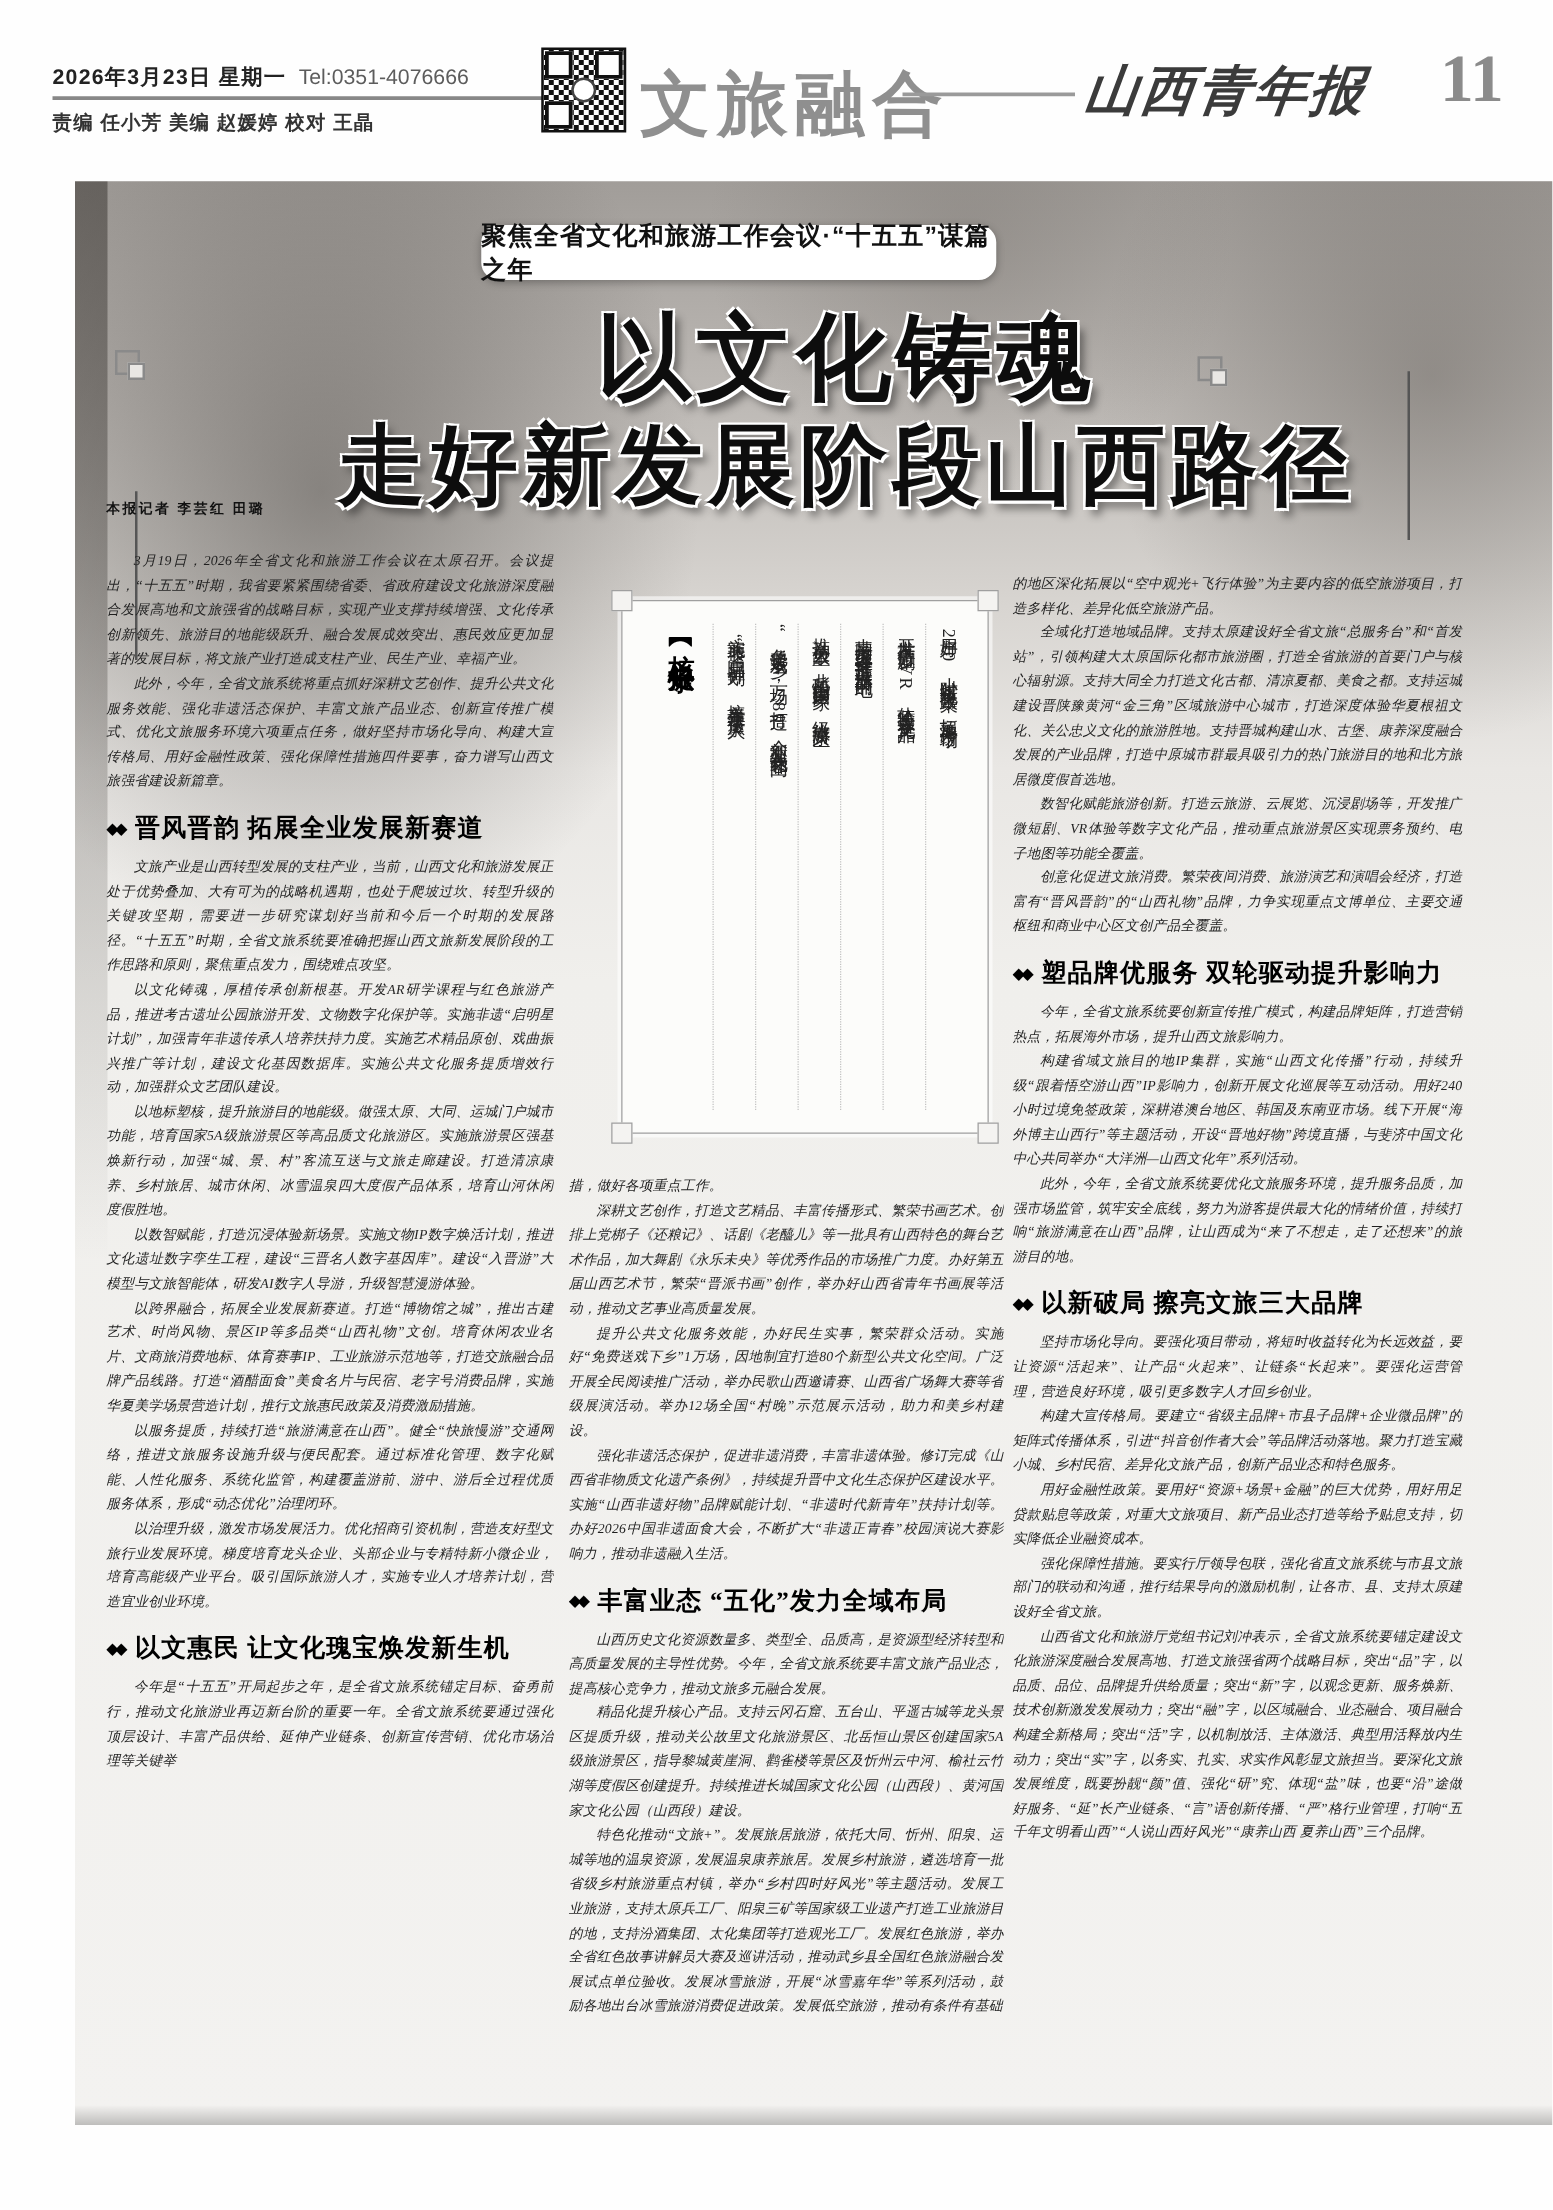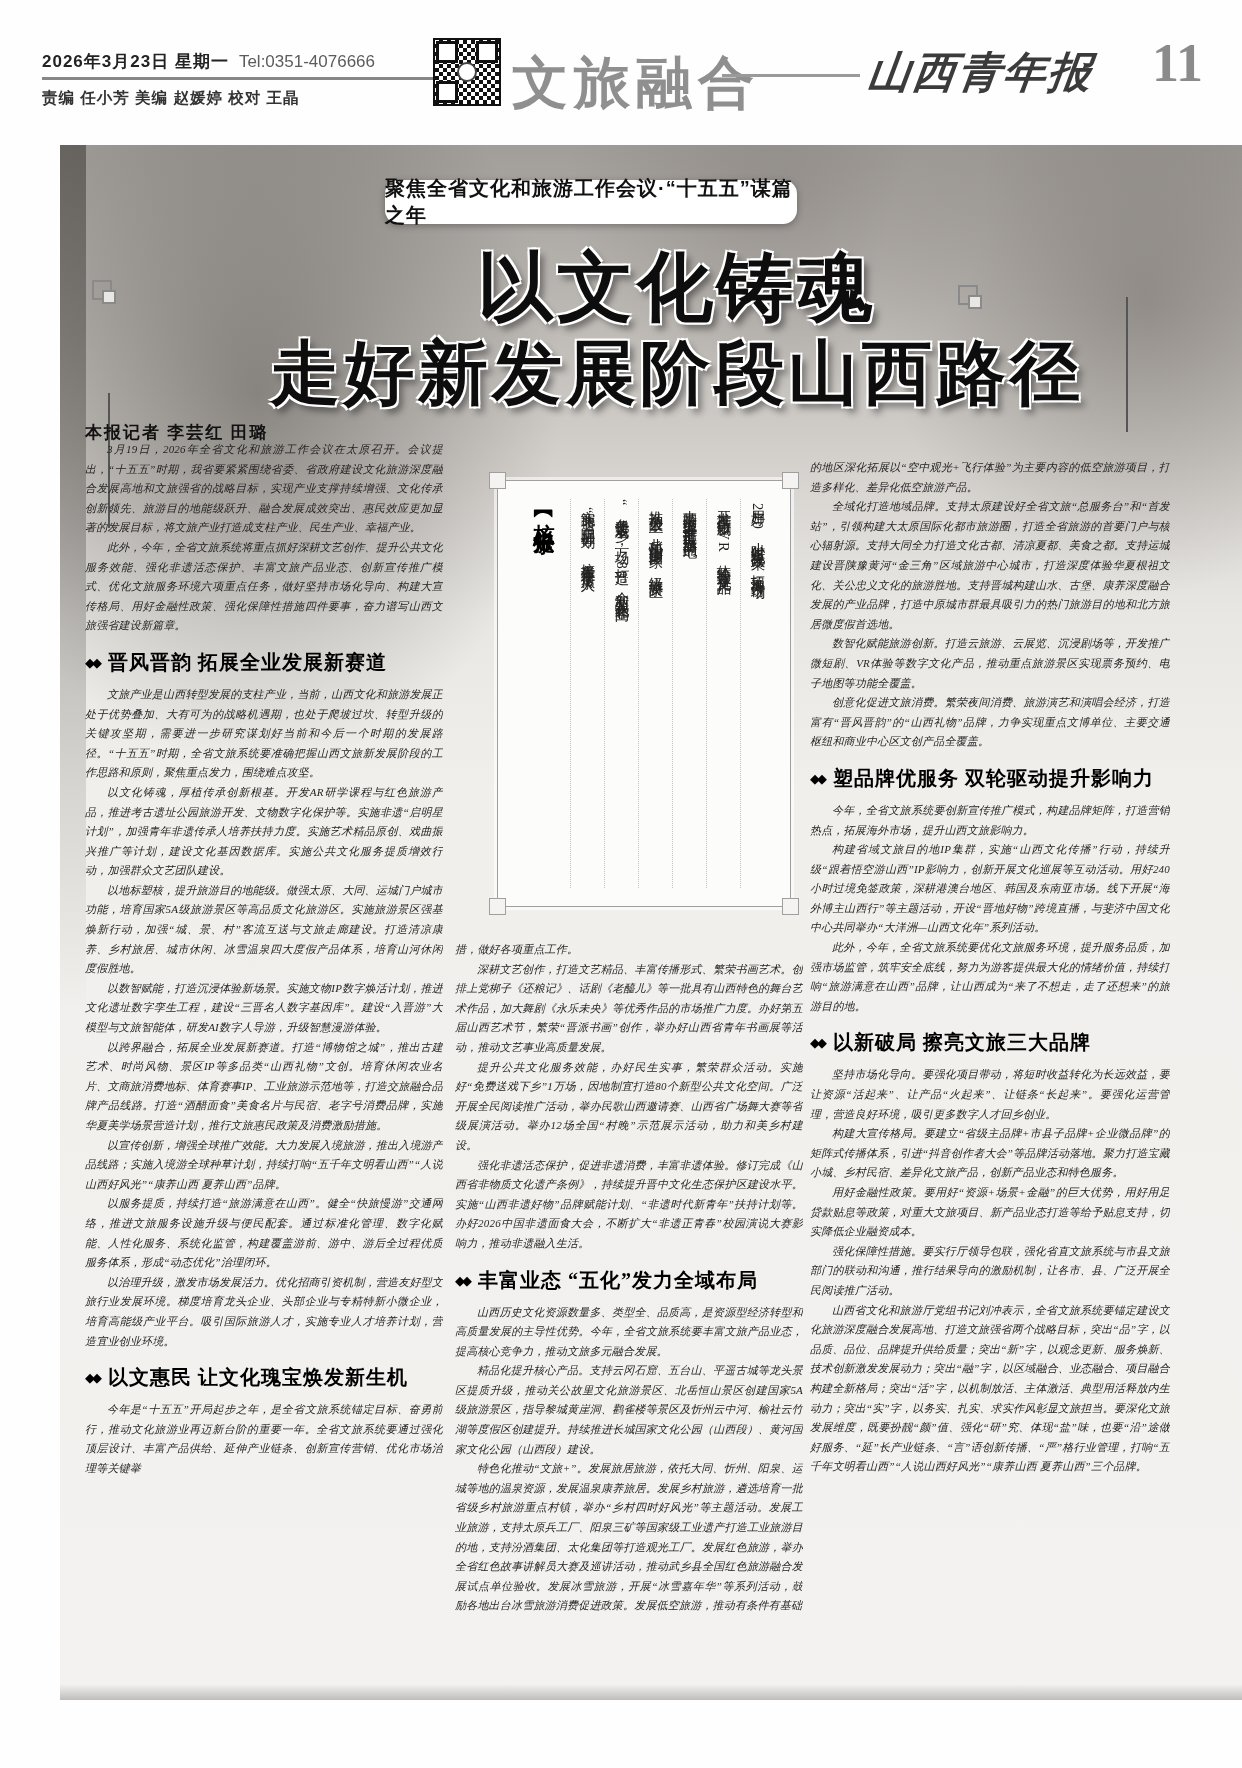--- a/index.html
+++ b/index.html
@@ -40,22 +40,22 @@
   
   .kicker{position:absolute;left:325px;top:35px;width:412px;height:44px;background:#fff;
           border-radius:14px;display:flex;align-items:center;justify-content:center;
           font-family:"Liberation Sans","DejaVu Sans",sans-serif;font-size:20px;font-weight:bold;
           color:#111;box-shadow:0 2px 7px rgba(0,0,0,.3);letter-spacing:1px;}
   .main-title{position:absolute;left:0;right:0;top:98px;text-align:center;font-weight:900;color:#0d0d0d;
           line-height:1.18;letter-spacing:4px;
           text-shadow:-2px -2px 0 #fff,2px -2px 0 #fff,-2px 2px 0 #fff,2px 2px 0 #fff,5px 6px 7px rgba(0,0,0,.45);}
   .main-title .t1{font-size:76px;}
   .main-title .t2{font-size:70px;}
-  .byline{position:absolute;left:25px;top:276px;font-family:Liberation Serif, serif;
-          font-size:17px;font-weight:bold;color:#111;letter-spacing:2px;}
+  .byline{position:absolute;left:25px;top:254px;font-family:Liberation Sans, sans-serif;
+          font-size:11px;font-weight:bold;color:#111;letter-spacing:2px;}
   
   .orn-sq{position:absolute;width:16px;height:16px;border:2px solid #8a8a8a;background:transparent;}
   .orn-sq i{position:absolute;left:8px;top:8px;width:10px;height:10px;border:2px solid #8a8a8a;display:block;background:#e9e7e4;}
   .orn-line{position:absolute;width:2px;height:135px;background:#555;}
   
   .core-box{position:absolute;left:437px;top:335px;width:292px;height:425px;background:#fcfcfa;
             border:1px solid #9f9f9f;box-shadow:0 0 0 3px rgba(255,255,255,.6);}
   .core-corner{position:absolute;width:15px;height:15px;background:#f4f3f1;border:1px solid #9f9f9f;}
   .cc1{left:-9px;top:-9px}.cc2{right:-9px;top:-9px}.cc3{left:-9px;bottom:-9px}.cc4{right:-9px;bottom:-9px}
   .core-inner{position:absolute;left:16px;right:16px;top:18px;bottom:18px;writing-mode:vertical-rl;}
@@ -139,21 +139,20 @@
 
     <div class="col col1">
         <p class="body-p">3月19日，2026年全省文化和旅游工作会议在太原召开。会议提出，“十五五”时期，我省要紧紧围绕省委、省政府建设文化旅游深度融合发展高地和文旅强省的战略目标，实现产业支撑持续增强、文化传承创新领先、旅游目的地能级跃升、融合发展成效突出、惠民效应更加显著的发展目标，将文旅产业打造成支柱产业、民生产业、幸福产业。</p>
         <p class="body-p">此外，今年，全省文旅系统将重点抓好深耕文艺创作、提升公共文化服务效能、强化非遗活态保护、丰富文旅产品业态、创新宣传推广模式、优化文旅服务环境六项重点任务，做好坚持市场化导向、构建大宣传格局、用好金融性政策、强化保障性措施四件要事，奋力谱写山西文旅强省建设新篇章。</p>
         <div class="sec-head"><span class="diamonds">◆◆</span><span>晋风晋韵 拓展全业发展新赛道</span></div>
         <p class="body-p">文旅产业是山西转型发展的支柱产业，当前，山西文化和旅游发展正处于优势叠加、大有可为的战略机遇期，也处于爬坡过坎、转型升级的关键攻坚期，需要进一步研究谋划好当前和今后一个时期的发展路径。“十五五”时期，全省文旅系统要准确把握山西文旅新发展阶段的工作思路和原则，聚焦重点发力，围绕难点攻坚。</p>
         <p class="body-p">以文化铸魂，厚植传承创新根基。开发AR研学课程与红色旅游产品，推进考古遗址公园旅游开发、文物数字化保护等。实施非遗“启明星计划”，加强青年非遗传承人培养扶持力度。实施艺术精品原创、戏曲振兴推广等计划，建设文化基因数据库。实施公共文化服务提质增效行动，加强群众文艺团队建设。</p>
         <p class="body-p">以地标塑核，提升旅游目的地能级。做强太原、大同、运城门户城市功能，培育国家5A级旅游景区等高品质文化旅游区。实施旅游景区强基焕新行动，加强“城、景、村”客流互送与文旅走廊建设。打造清凉康养、乡村旅居、城市休闲、冰雪温泉四大度假产品体系，培育山河休闲度假胜地。</p>
         <p class="body-p">以数智赋能，打造沉浸体验新场景。实施文物IP数字焕活计划，推进文化遗址数字孪生工程，建设“三晋名人数字基因库”。建设“入晋游”大模型与文旅智能体，研发AI数字人导游，升级智慧漫游体验。</p>
         <p class="body-p">以跨界融合，拓展全业发展新赛道。打造“博物馆之城”，推出古建艺术、时尚风物、景区IP等多品类“山西礼物”文创。培育休闲农业名片、文商旅消费地标、体育赛事IP、工业旅游示范地等，打造交旅融合品牌产品线路。打造“酒醋面食”美食名片与民宿、老字号消费品牌，实施华夏美学场景营造计划，推行文旅惠民政策及消费激励措施。</p>
-        <p class="body-p">以宣传创新，增强全球推广效能。大力发展入境旅游，推出入境游产品线路；实施入境游全球种草计划，持续打响“五千年文明看山西”“人说山西好风光”“康养山西 夏养山西”品牌。</p>
         <p class="body-p">以服务提质，持续打造“旅游满意在山西”。健全“快旅慢游”交通网络，推进文旅服务设施升级与便民配套。通过标准化管理、数字化赋能、人性化服务、系统化监管，构建覆盖游前、游中、游后全过程优质服务体系，形成“动态优化”治理闭环。</p>
         <p class="body-p">以治理升级，激发市场发展活力。优化招商引资机制，营造友好型文旅行业发展环境。梯度培育龙头企业、头部企业与专精特新小微企业，培育高能级产业平台。吸引国际旅游人才，实施专业人才培养计划，营造宜业创业环境。</p>
         <div class="sec-head"><span class="diamonds">◆◆</span><span>以文惠民 让文化瑰宝焕发新生机</span></div>
         <p class="body-p">今年是“十五五”开局起步之年，是全省文旅系统锚定目标、奋勇前行，推动文化旅游业再迈新台阶的重要一年。全省文旅系统要通过强化顶层设计、丰富产品供给、延伸产业链条、创新宣传营销、优化市场治理等关键举</p>
       </div>
     <div class="col col2">
         <p class="body-p cont">措，做好各项重点工作。</p>
         <p class="body-p">深耕文艺创作，打造文艺精品、丰富传播形式、繁荣书画艺术。创排上党梆子《还粮记》、话剧《老醯儿》等一批具有山西特色的舞台艺术作品，加大舞剧《永乐未央》等优秀作品的市场推广力度。办好第五届山西艺术节，繁荣“晋派书画”创作，举办好山西省青年书画展等活动，推动文艺事业高质量发展。</p>
         <p class="body-p">提升公共文化服务效能，办好民生实事，繁荣群众活动。实施好“免费送戏下乡”1万场，因地制宜打造80个新型公共文化空间。广泛开展全民阅读推广活动，举办民歌山西邀请赛、山西省广场舞大赛等省级展演活动。举办12场全国“村晚”示范展示活动，助力和美乡村建设。</p>
         <p class="body-p">强化非遗活态保护，促进非遗消费，丰富非遗体验。修订完成《山西省非物质文化遗产条例》，持续提升晋中文化生态保护区建设水平。实施“山西非遗好物”品牌赋能计划、“非遗时代新青年”扶持计划等。办好2026中国非遗面食大会，不断扩大“非遗正青春”校园演说大赛影响力，推动非遗融入生活。</p>
@@ -168,17 +167,17 @@
         <p class="body-p">数智化赋能旅游创新。打造云旅游、云展览、沉浸剧场等，开发推广微短剧、VR体验等数字文化产品，推动重点旅游景区实现票务预约、电子地图等功能全覆盖。</p>
         <p class="body-p">创意化促进文旅消费。繁荣夜间消费、旅游演艺和演唱会经济，打造富有“晋风晋韵”的“山西礼物”品牌，力争实现重点文博单位、主要交通枢纽和商业中心区文创产品全覆盖。</p>
         <div class="sec-head"><span class="diamonds">◆◆</span><span>塑品牌优服务 双轮驱动提升影响力</span></div>
         <p class="body-p">今年，全省文旅系统要创新宣传推广模式，构建品牌矩阵，打造营销热点，拓展海外市场，提升山西文旅影响力。</p>
         <p class="body-p">构建省域文旅目的地IP集群，实施“山西文化传播”行动，持续升级“跟着悟空游山西”IP影响力，创新开展文化巡展等互动活动。用好240小时过境免签政策，深耕港澳台地区、韩国及东南亚市场。线下开展“海外博主山西行”等主题活动，开设“晋地好物”跨境直播，与斐济中国文化中心共同举办“大洋洲—山西文化年”系列活动。</p>
         <p class="body-p">此外，今年，全省文旅系统要优化文旅服务环境，提升服务品质，加强市场监管，筑牢安全底线，努力为游客提供最大化的情绪价值，持续打响“旅游满意在山西”品牌，让山西成为“来了不想走，走了还想来”的旅游目的地。</p>
         <div class="sec-head"><span class="diamonds">◆◆</span><span>以新破局 擦亮文旅三大品牌</span></div>
         <p class="body-p">坚持市场化导向。要强化项目带动，将短时收益转化为长远效益，要让资源“活起来”、让产品“火起来”、让链条“长起来”。要强化运营管理，营造良好环境，吸引更多数字人才回乡创业。</p>
         <p class="body-p">构建大宣传格局。要建立“省级主品牌+市县子品牌+企业微品牌”的矩阵式传播体系，引进“抖音创作者大会”等品牌活动落地。聚力打造宝藏小城、乡村民宿、差异化文旅产品，创新产品业态和特色服务。</p>
         <p class="body-p">用好金融性政策。要用好“资源+场景+金融”的巨大优势，用好用足贷款贴息等政策，对重大文旅项目、新产品业态打造等给予贴息支持，切实降低企业融资成本。</p>
-        <p class="body-p">强化保障性措施。要实行厅领导包联，强化省直文旅系统与市县文旅部门的联动和沟通，推行结果导向的激励机制，让各市、县、广泛开展全民阅读推广活动。</p>
+        <p class="body-p">强化保障性措施。要实行厅领导包联，强化省直文旅系统与市县文旅部门的联动和沟通，推行结果导向的激励机制，让各市、县、支持太原建设好全省文旅。</p>
         <p class="body-p">山西省文化和旅游厅党组书记刘冲表示，全省文旅系统要锚定建设文化旅游深度融合发展高地、打造文旅强省两个战略目标，突出“品”字，以品质、品位、品牌提升供给质量；突出“新”字，以观念更新、服务焕新、技术创新激发发展动力；突出“融”字，以区域融合、业态融合、项目融合构建全新格局；突出“活”字，以机制放活、主体激活、典型用活释放内生动力；突出“实”字，以务实、扎实、求实作风彰显文旅担当。要深化文旅发展维度，既要扮靓“颜”值、强化“研”究、体现“盐”味，也要“沿”途做好服务、“延”长产业链条、“言”语创新传播、“严”格行业管理，打响“五千年文明看山西”“人说山西好风光”“康养山西 夏养山西”三个品牌。</p>
       </div>
   </div>
 </div>
 
 </body></html>

